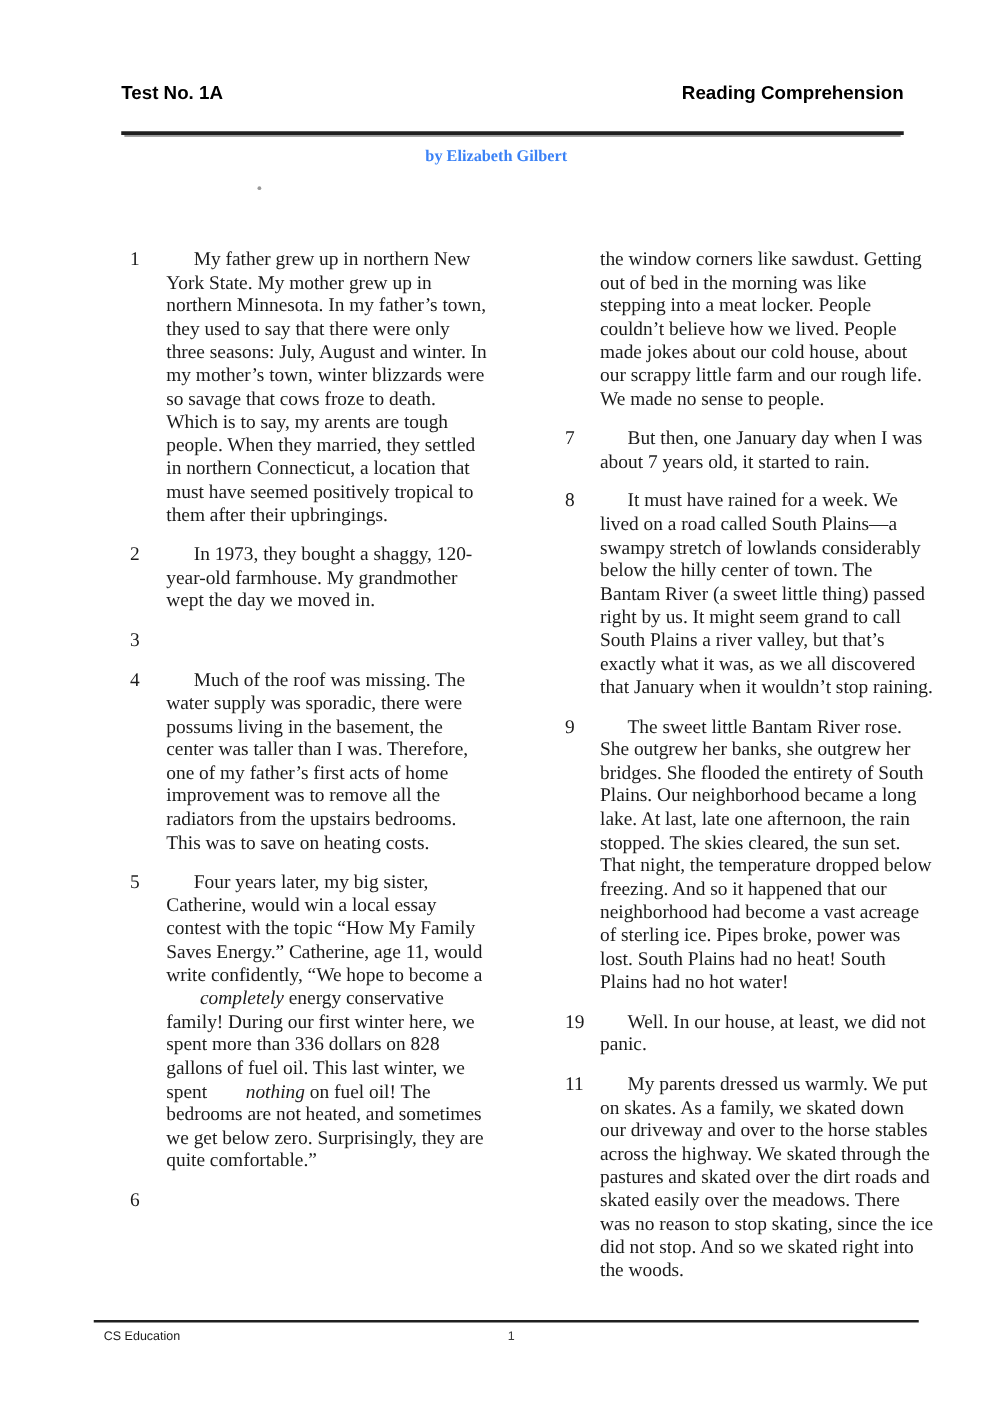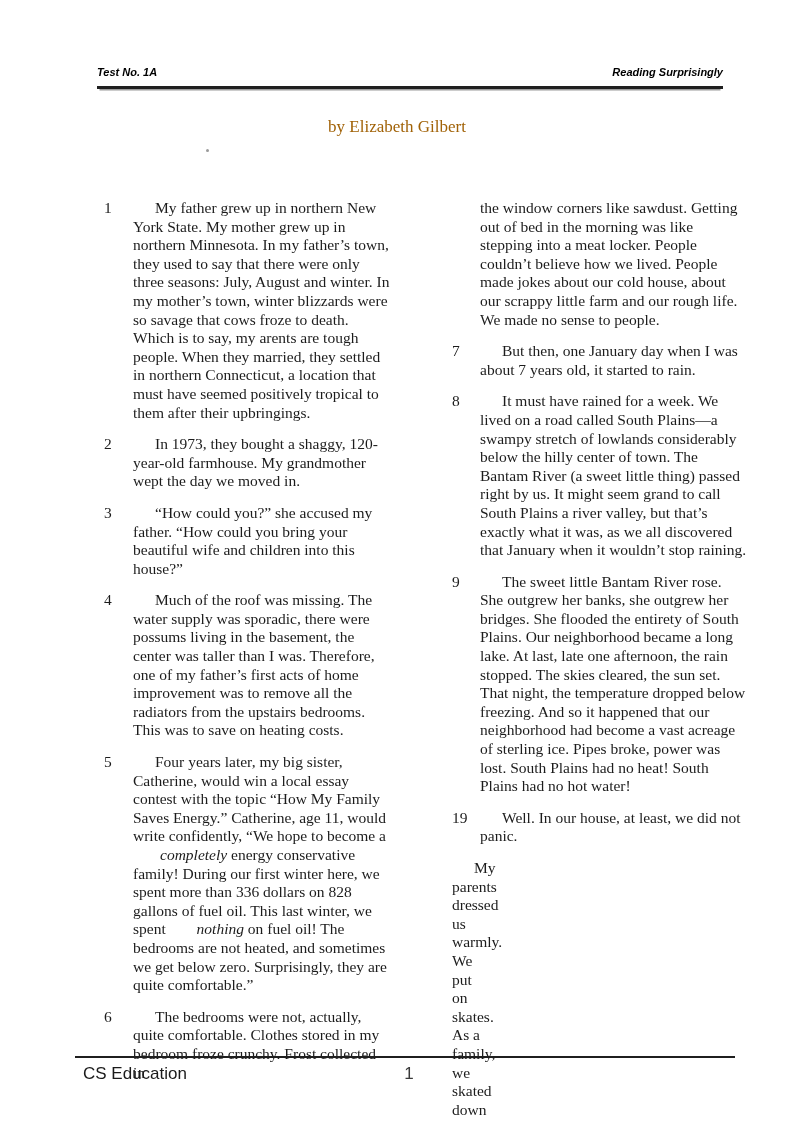--- a/index.html
+++ b/index.html
@@ -11,103 +11,100 @@
     color:#1c1c1c;
     overflow:hidden;
     margin:0 auto;
   }
 
   
   .header {
     position:absolute; left:97px; top:66px; width:626px;
     display:flex; justify-content:space-between; align-items:flex-end;
     font-family:"Liberation Sans", sans-serif;
-    font-weight:bold; font-size:11px; color:#000;
-    padding-bottom:8px;
+    font-weight:bold; font-size:15px; color:#000;
+    padding-bottom:22px;
     border-bottom:3px solid #1f1f1f;
     box-shadow:0 4px 0 -2.5px #9a9a9a;
-    font-style:italic;
   }
 
   
   .title-block { position:absolute; top:116px; left:0; width:100%; text-align:center; }
   .main-title {
     margin:0; font-weight:normal; font-size:46px; line-height:1.1;
     color:#4a4a4a; letter-spacing:1px;
   }
   .title-word { display:inline-block; }
   .cold { -webkit-text-stroke:1.6px #8f8f8f; color:#ffffff; letter-spacing:2px; }
   .cold-c-wrap { position:relative; display:inline-block; font-size:57px; line-height:1; vertical-align:-5px; }
   .snowflake {
     position:absolute; left:50%; top:50%; transform:translate(-58%,-48%);
     font-size:27px; color:#8f8f8f; -webkit-text-stroke:0;
     font-family:"DejaVu Sans", sans-serif; letter-spacing:0;
   }
-  .byline { font-size:17px; color:#a16207; margin-top:1px; }
+  .byline { font-size:13px; color:#3b82f6; margin-top:1px;font-weight:bold; }
   .speck { position:absolute; left:206px; top:149px; width:3px; height:3px; background:#9a9a9a; border-radius:50%; }
 
   
   .col { position:absolute; top:199px; font-size:15.5px; line-height:18.6px; color:#1c1c1c; }
   .col-left  { left:104px; width:287px; }
   .col-right { left:452px; width:295px; }
   .para { display:grid; grid-template-columns:29px 1fr; margin-bottom:13px; }
   .col-right .para { grid-template-columns:28px 1fr; }
   .pnum { text-align:left; }
   .ptext { margin:0; text-indent:22px; }
   .ptext.cont { text-indent:0; }
   .ptext em { font-style:italic;margin-left:27px; }
 
   
   .footer-rule { position:absolute; left:75px; top:1056px; width:660px; border-top:2px solid #1f1f1f; }
   .footer {
     position:absolute; left:83px; top:1064px; width:652px;
-    font-family:"Liberation Sans", sans-serif; font-size:17px; color:#1a1a1a;
+    font-family:"Liberation Sans", sans-serif; font-size:10px; color:#1a1a1a;
   }
   .page-number { position:absolute; left:50%; transform:translateX(-50%); color:#3a3a3a; }
 </style>
 </head>
 <body>
 
 <div class="page">
 
   <div class="header">
     <span>Test No. 1A</span>
-    <span>Reading Surprisingly</span>
+    <span>Reading Comprehension</span>
   </div>
 
   <div class="speck"></div>
 
   <div class="title-block">
     <div class="byline">by Elizabeth Gilbert</div>
   </div>
 
   <div class="col col-left" id="col-left">
       <div class="para">
         <span class="pnum">1</span>
         <p class="ptext">My father grew up in northern New York State. My mother grew up in northern Minnesota. In my father’s town, they used to say that there were only three seasons: July, August and winter. In my mother’s town, winter blizzards were so savage that cows froze to death. Which is to say, my arents are tough people. When they married, they settled in northern Connecticut, a location that must have seemed positively tropical to them after their upbringings.</p>
       </div>
       <div class="para">
         <span class="pnum">2</span>
         <p class="ptext">In 1973, they bought a shaggy, 120-year-old farmhouse. My grandmother wept the day we moved in.</p>
       </div>
       <div class="para">
         <span class="pnum">3</span>
-        <p class="ptext">“How could you?” she accused my father. “How could you bring your beautiful wife and children into this house?”</p>
       </div>
       <div class="para">
         <span class="pnum">4</span>
         <p class="ptext">Much of the roof was missing. The water supply was sporadic, there were possums living in the basement, the center was taller than I was. Therefore, one of my father’s first acts of home improvement was to remove all the radiators from the upstairs bedrooms. This was to save on heating costs.</p>
       </div>
       <div class="para">
         <span class="pnum">5</span>
         <p class="ptext">Four years later, my big sister, Catherine, would win a local essay contest with the topic “How My Family Saves Energy.” Catherine, age 11, would write confidently, “We hope to become a <em>completely</em> energy conservative family! During our first winter here, we spent more than 336 dollars on 828 gallons of fuel oil. This last winter, we spent <em>nothing</em> on fuel oil! The bedrooms are not heated, and sometimes we get below zero. Surprisingly, they are quite comfortable.”</p>
       </div>
       <div class="para">
         <span class="pnum">6</span>
-        <p class="ptext">The bedrooms were not, actually, quite comfortable. Clothes stored in my bedroom froze crunchy. Frost collected in</p>
       </div>
     </div>
   <div class="col col-right" id="col-right">
       <div class="para">
         <span class="pnum"></span>
         <p class="ptext cont">the window corners like sawdust. Getting out of bed in the morning was like stepping into a meat locker. People couldn’t believe how we lived. People made jokes about our cold house, about our scrappy little farm and our rough life. We made no sense to people.</p>
       </div>
       <div class="para">
         <span class="pnum">7</span>
         <p class="ptext">But then, one January day when I was about 7 years old, it started to rain.</p>
@@ -118,20 +115,21 @@
       </div>
       <div class="para">
         <span class="pnum">9</span>
         <p class="ptext">The sweet little Bantam River rose. She outgrew her banks, she outgrew her bridges. She flooded the entirety of South Plains. Our neighborhood became a long lake. At last, late one afternoon, the rain stopped. The skies cleared, the sun set. That night, the temperature dropped below freezing. And so it happened that our neighborhood had become a vast acreage of sterling ice. Pipes broke, power was lost. South Plains had no heat! South Plains had no hot water!</p>
       </div>
       <div class="para">
         <span class="pnum">19</span>
         <p class="ptext">Well. In our house, at least, we did not panic.</p>
       </div>
       <div class="para">
+        <span class="pnum">11</span>
         <p class="ptext">My parents dressed us warmly. We put on skates. As a family, we skated down our driveway and over to the horse stables across the highway. We skated through the pastures and skated over the dirt roads and skated easily over the meadows. There was no reason to stop skating, since the ice did not stop. And so we skated right into the woods.</p>
       </div>
     </div>
 
   <div class="footer-rule"></div>
   <div class="footer">
     <span>CS Education</span>
     <span class="page-number">1</span>
   </div>
 

